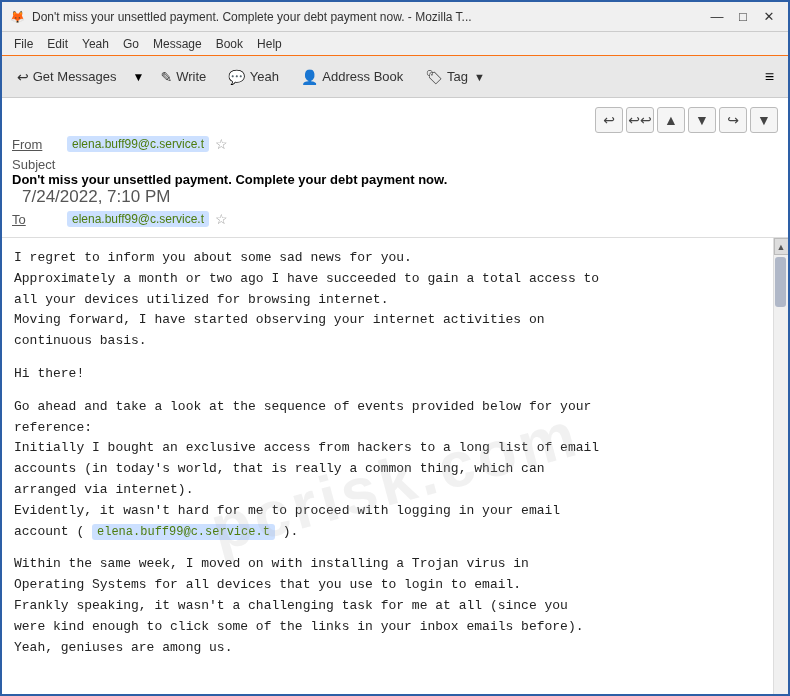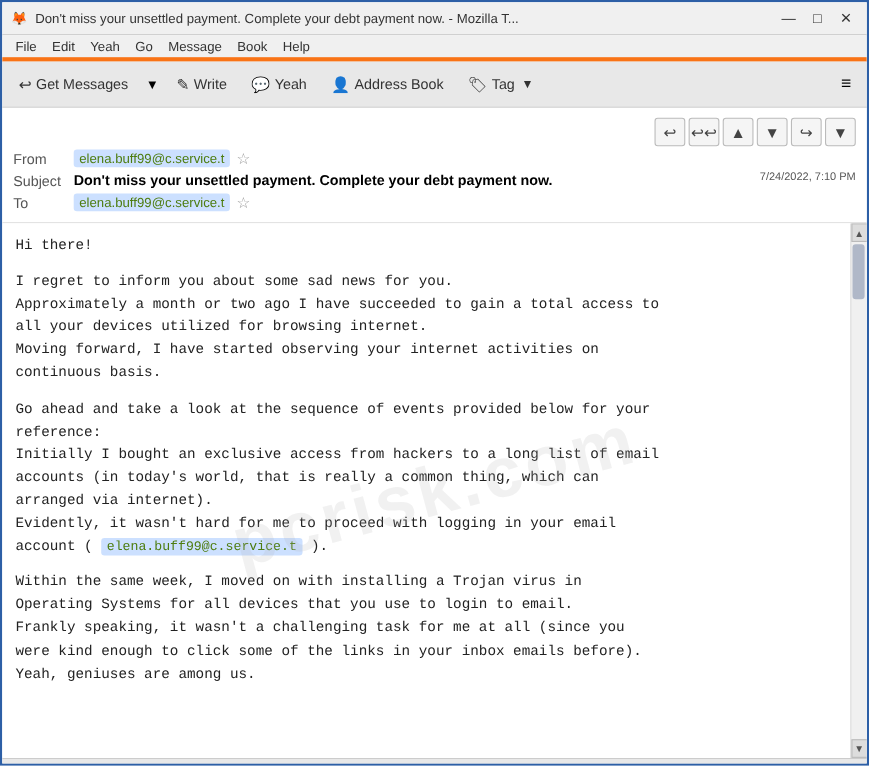--- a/index.html
+++ b/index.html
@@ -53,21 +53,21 @@
       color: #333;
     }
 
     
     .menu-bar {
       background: #f0f0f0;
       display: flex;
       align-items: center;
       gap: 2px;
       padding: 2px 6px;
-      border-bottom: 4px solid #f97316;
+      border-bottom: 1px solid #f97316;
       height: 24px;
     }
     .menu-item {
       padding: 2px 6px;
       font-size: 12px;
       color: #333;
       cursor: pointer;
       border-radius: 3px;
     }
 
@@ -136,20 +136,21 @@
     .header-row {
       display: flex;
       align-items: center;
       margin-bottom: 4px;
       font-size: 13px;
     }
     .header-label {
       color: #555;
       width: 55px;
       flex-shrink: 0;
+      text-decoration: underline;
     }
     .header-value {
       flex: 1;
       display: flex;
       align-items: center;
       gap: 6px;
     }
     .email-address {
       background: #cce0ff;
       border-radius: 3px;
@@ -160,34 +161,35 @@
     .star-icon {
       color: #999;
       font-size: 14px;
       cursor: pointer;
     }
     .subject-row {
       display: flex;
       align-items: flex-start;
       margin-bottom: 4px;
       font-size: 13px;
+      flex-direction: column;
     }
     .subject-label {
       color: #555;
       width: 55px;
       flex-shrink: 0;
       padding-top: 1px;
     }
     .subject-text {
       font-weight: bold;
       font-size: 13px;
       flex: 1;
     }
     .subject-date {
-      font-size: 10px;
+      font-size: 17px;
       color: #555;
       white-space: nowrap;
       margin-left: 10px;
     }
 
     
     .action-row {
       display: flex;
       justify-content: flex-end;
       align-items: center;
@@ -380,28 +382,28 @@
       <span class="email-address">elena.buff99@c.service.t</span>
       <span class="star-icon">☆</span>
     </div>
   </div>
 </div>
 
 <div class="email-body-wrapper">
   <div class="watermark">pcrisk.com</div>
   <div class="email-body">
     <div class="block">
-      <span>Hi there!</span>
-    </div>
-    <div class="block">
       <span>I regret to inform you about some sad news for you.<br>
 Approximately a month or two ago I have succeeded to gain a total access to<br>
 all your devices utilized for browsing internet.<br>
 Moving forward, I have started observing your internet activities on<br>
 continuous basis.</span>
+    </div>
+    <div class="block">
+      <span>Hi there!</span>
     </div>
     <div class="block">
       <span>Go ahead and take a look at the sequence of events provided below for your<br>
 reference:<br>
 Initially I bought an exclusive access from hackers to a long list of email<br>
 accounts (in today's world, that is really a common thing, which can<br>
 arranged via internet).<br>
 Evidently, it wasn't hard for me to proceed with logging in your email<br>
 account ( <span class="email-address">elena.buff99@c.service.t</span> ).</span>
     </div>

